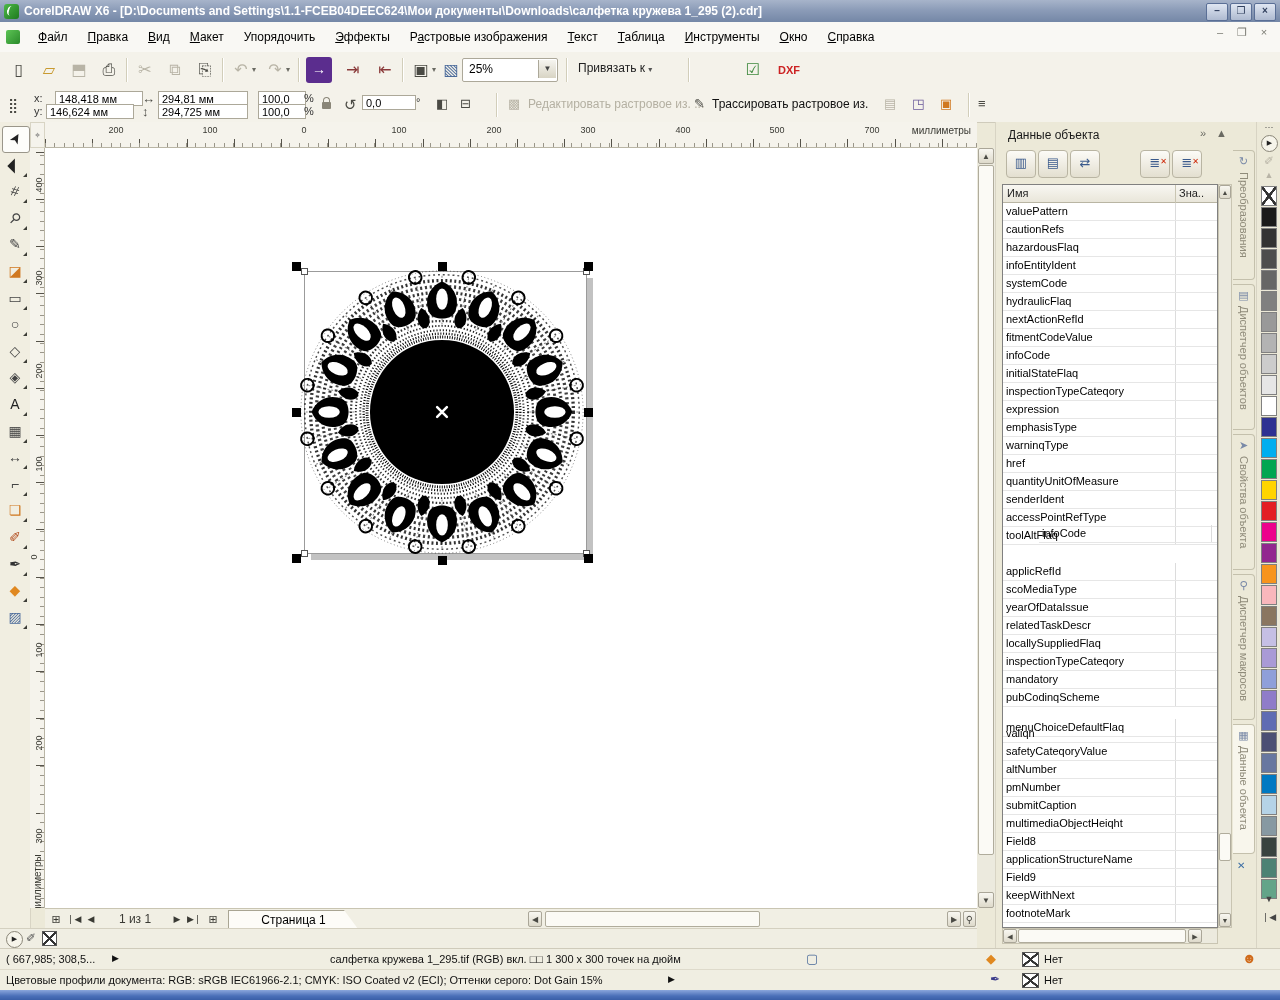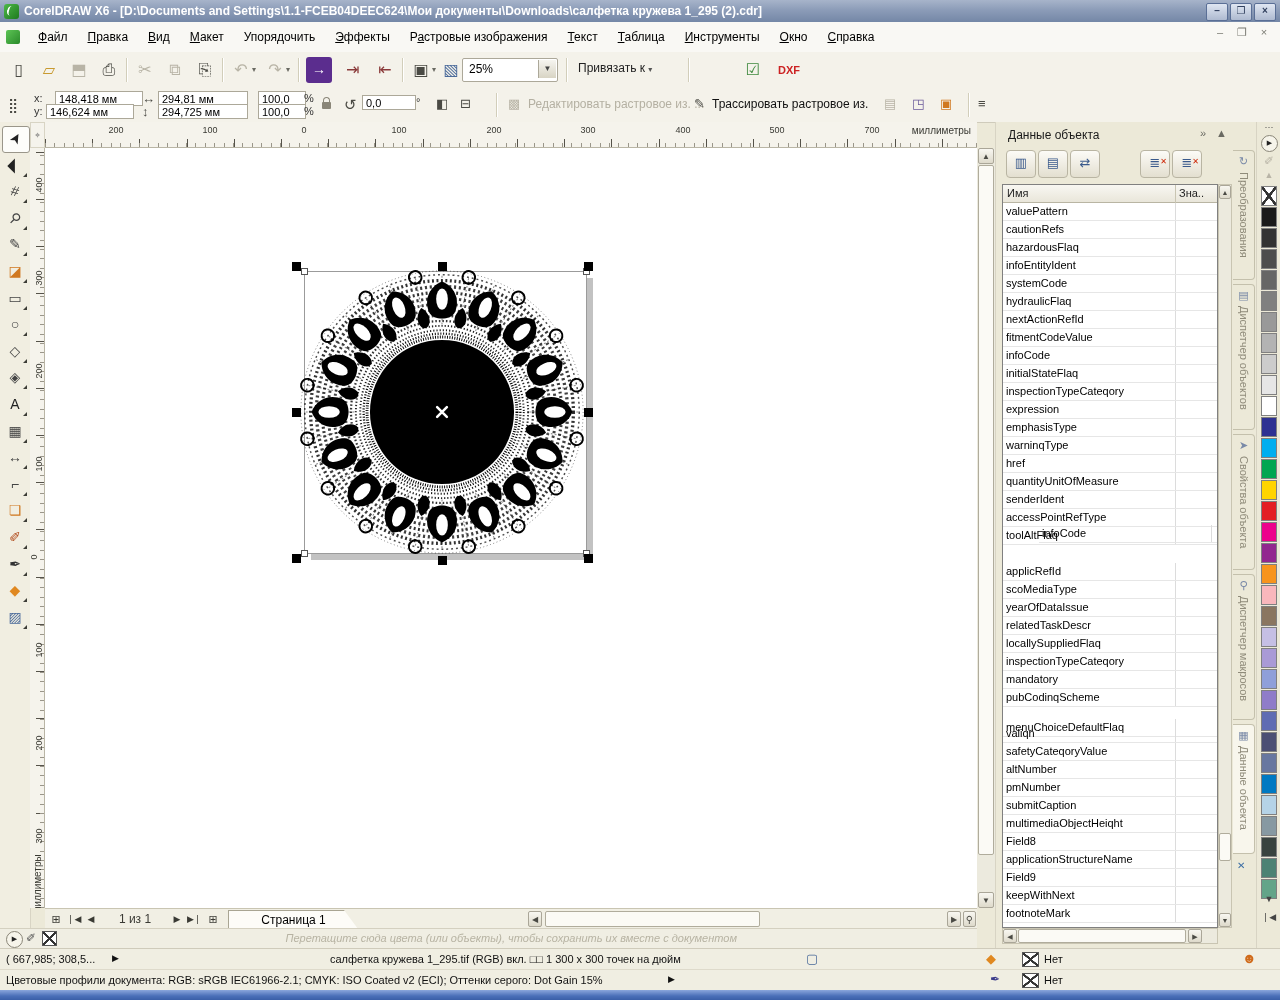--- a/index.html
+++ b/index.html
@@ -454,21 +454,20 @@
     <span class="sbtn" style="left:483px;top:2px;width:14px;height:16px;line-height:15px">◀</span>
     <span class="sthumb" style="left:500px;top:2px;width:215px;height:16px"></span>
     <span class="sbtn" style="left:902px;top:2px;width:14px;height:16px;line-height:15px">▶</span>
     <span class="sbtn" style="left:918px;top:2px;width:13px;height:16px;line-height:15px;font-size:10px">⚲</span>
   </div>
 
   <div class="abs docpal">
     <span class="palbtn circbtn" style="position:absolute;left:6px;top:2px">▶</span>
     <span style="position:absolute;left:26px;top:2px;font-size:12px;color:#555">✐</span>
     <span class="nocolor" style="position:absolute;left:42px;top:2px;width:15px;height:15px"></span>
-    <span class="hint" style="right:240px">Перетащите сюда цвета (или объекты), чтобы сохранить их вместе с документом</span>
   </div>
 
   <div class="abs status1">
     <span class="stext" style="left:6px">( 667,985; 308,5...</span>
     <span class="stext" style="left:112px;font-size:9px">▶</span>
     <span class="stext" style="left:330px">салфетка кружева 1_295.tif (RGB) вкл.  □□ 1 300 x 300 точек на дюйм</span>
     <span class="stext" style="left:806px;color:#4a6a9a;font-size:13px;top:2px">▢</span>
     <span class="stext" style="left:986px;color:#e08820;font-size:13px;top:2px">◆</span>
     <span class="nocolor swbox" style="left:1022px;top:3px"></span>
     <span class="stext" style="left:1044px">Нет</span>

